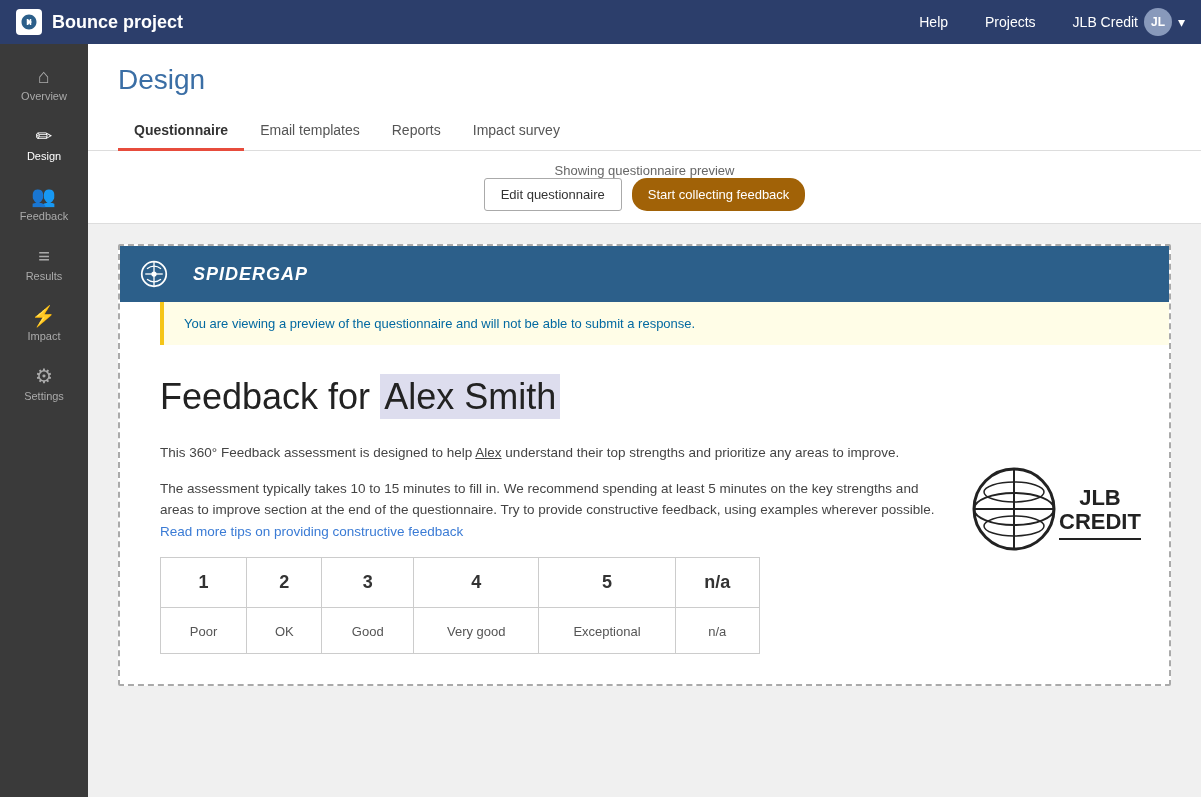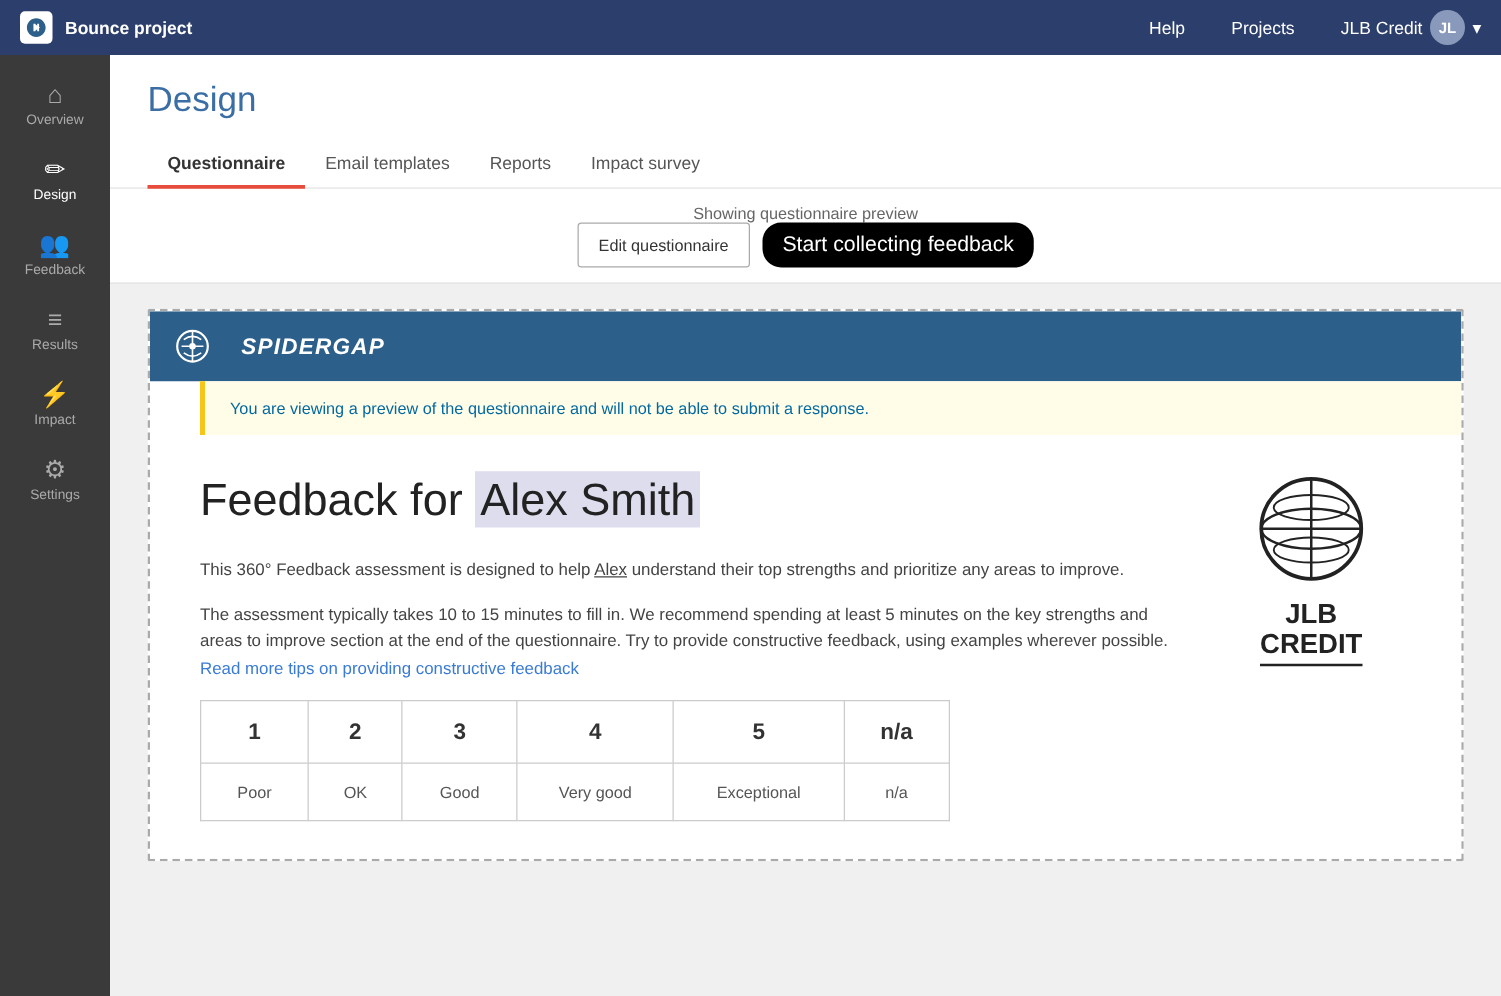--- a/index.html
+++ b/index.html
@@ -16,21 +16,21 @@
       justify-content: space-between;
     }
     .top-nav-left { display: flex; align-items: center; gap: 10px; }
     .top-nav-logo {
       width: 26px; height: 26px;
       background: white;
       border-radius: 4px;
       display: flex; align-items: center; justify-content: center;
     }
     .top-nav-logo svg { width: 18px; height: 18px; }
-    .top-nav-title { font-size: 14px; font-weight: bold; color: white; }
+    .top-nav-title { font-size: 18px; font-weight: bold; color: white; }
     .top-nav-right { display: flex; align-items: center; gap: 37px; font-size: 14px; }
     .top-nav-right a { color: white; text-decoration: none; }
     .top-nav-user { display: flex; align-items: center; gap: 6px; cursor: pointer; }
     .avatar {
       width: 28px; height: 28px; border-radius: 50%;
       background: #8899bb;
       display: flex; align-items: center; justify-content: center;
       font-size: 12px; color: white; font-weight: bold;
     }
 
@@ -104,25 +104,25 @@
       border: 1px solid #aaa;
       background: white;
       color: #333;
       cursor: pointer;
       border-radius: 3px;
       font-size: 13px;
     }
     .btn-primary {
       padding: 8px 16px;
       border: none;
-      background: #000000;
+      background: #a16207;
       color: white;
       cursor: pointer;
       border-radius: 15px;
-      font-size: 17px;
+      font-size: 13px;
     }
 
     
     .preview-area { padding: 20px 30px; }
     .preview-frame {
       border: 2px dashed #aaa;
       background: white;
       border-radius: 2px;
       overflow: hidden;
     }
@@ -145,21 +145,21 @@
       font-size: 13px;
       margin-left: 40px;
     }
 
     .preview-content {
       padding: 30px 40px;
       display: flex;
       gap: 30px;
     }
     .preview-text { flex: 1; }
-    .preview-logo { width: 160px; display: flex; flex-direction: column; align-items: center; }
+    .preview-logo { width: 160px; display: flex; flex-direction: row; align-items: center; }
 
     .feedback-title {
       font-size: 36px;
       font-weight: normal;
       color: #222;
       margin-bottom: 24px;
       line-height: 1.2;
     }
     .feedback-title .highlight {
       background: #dde;

